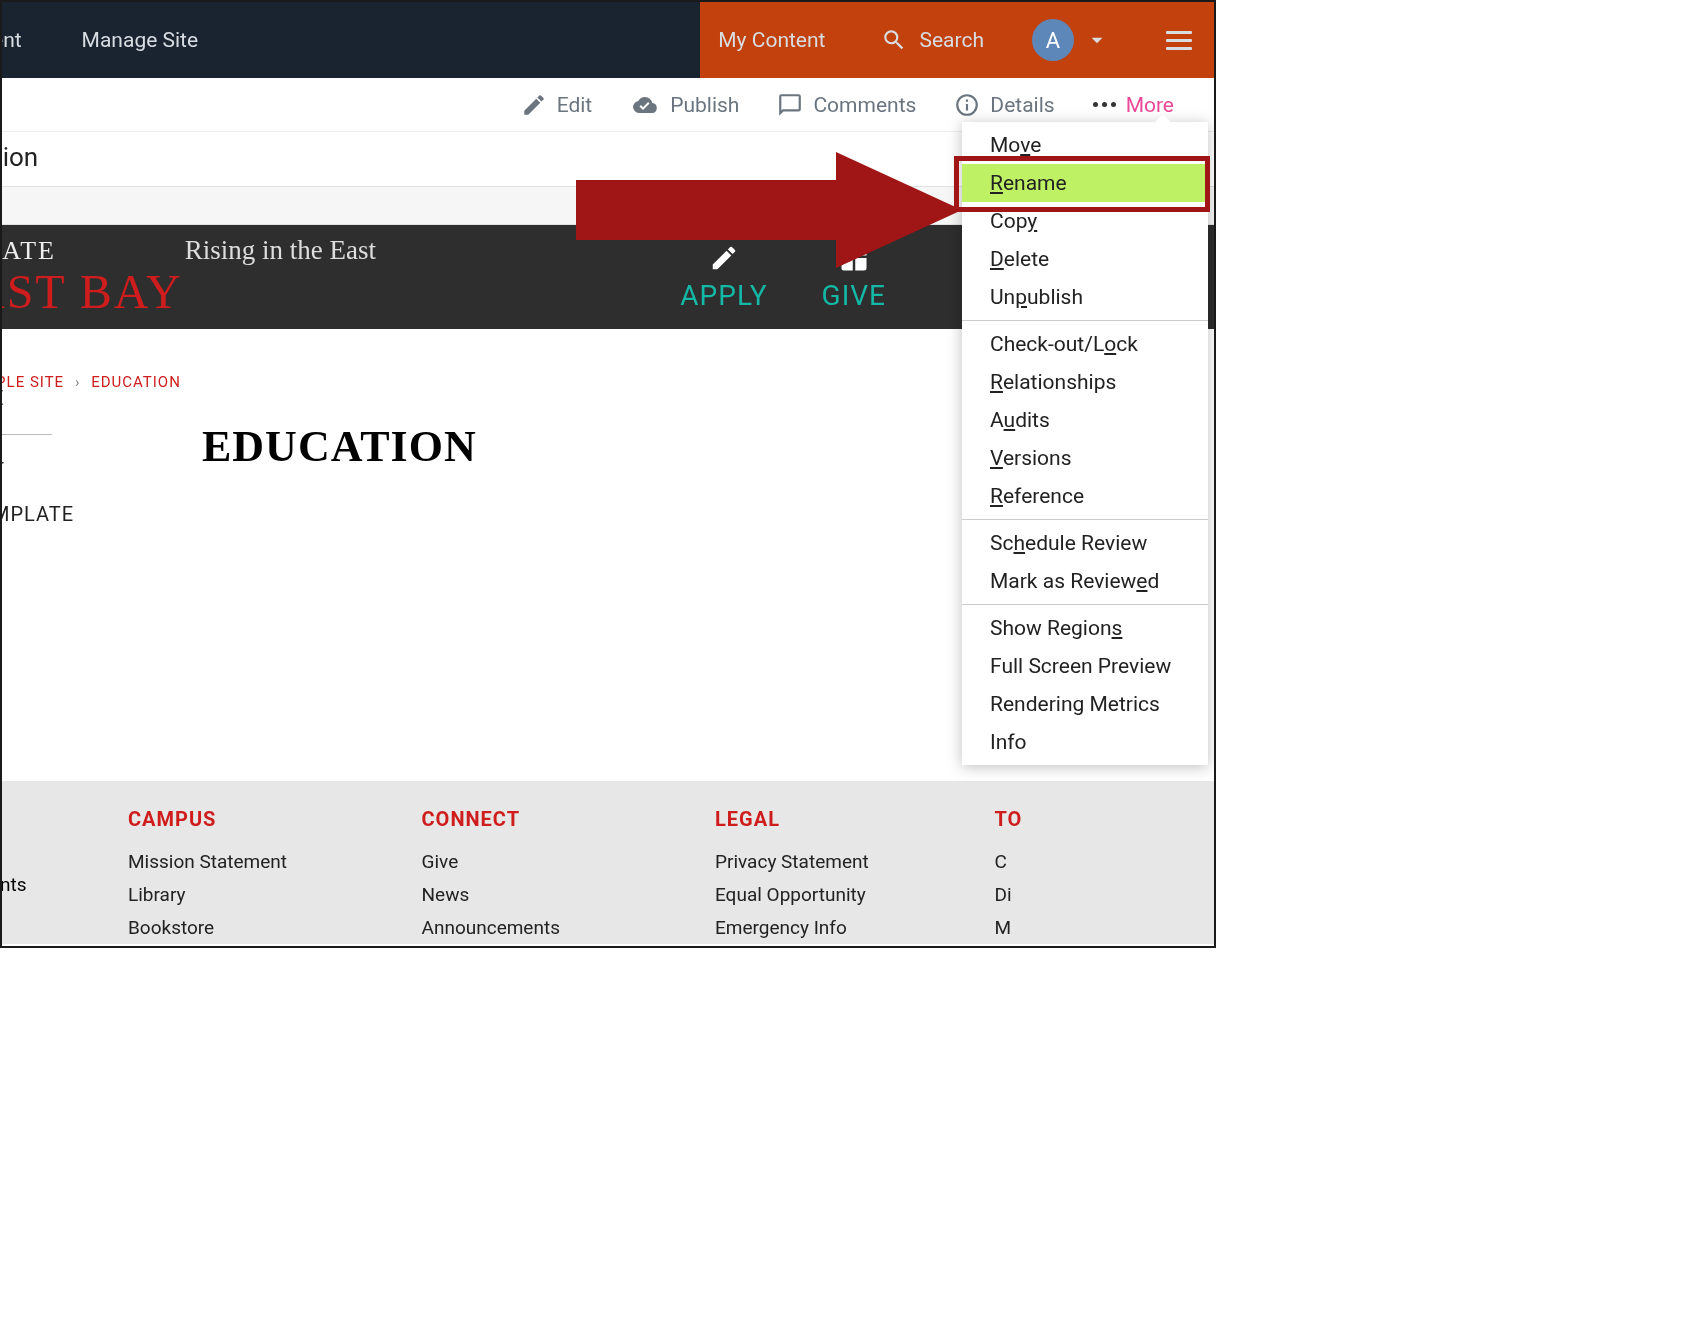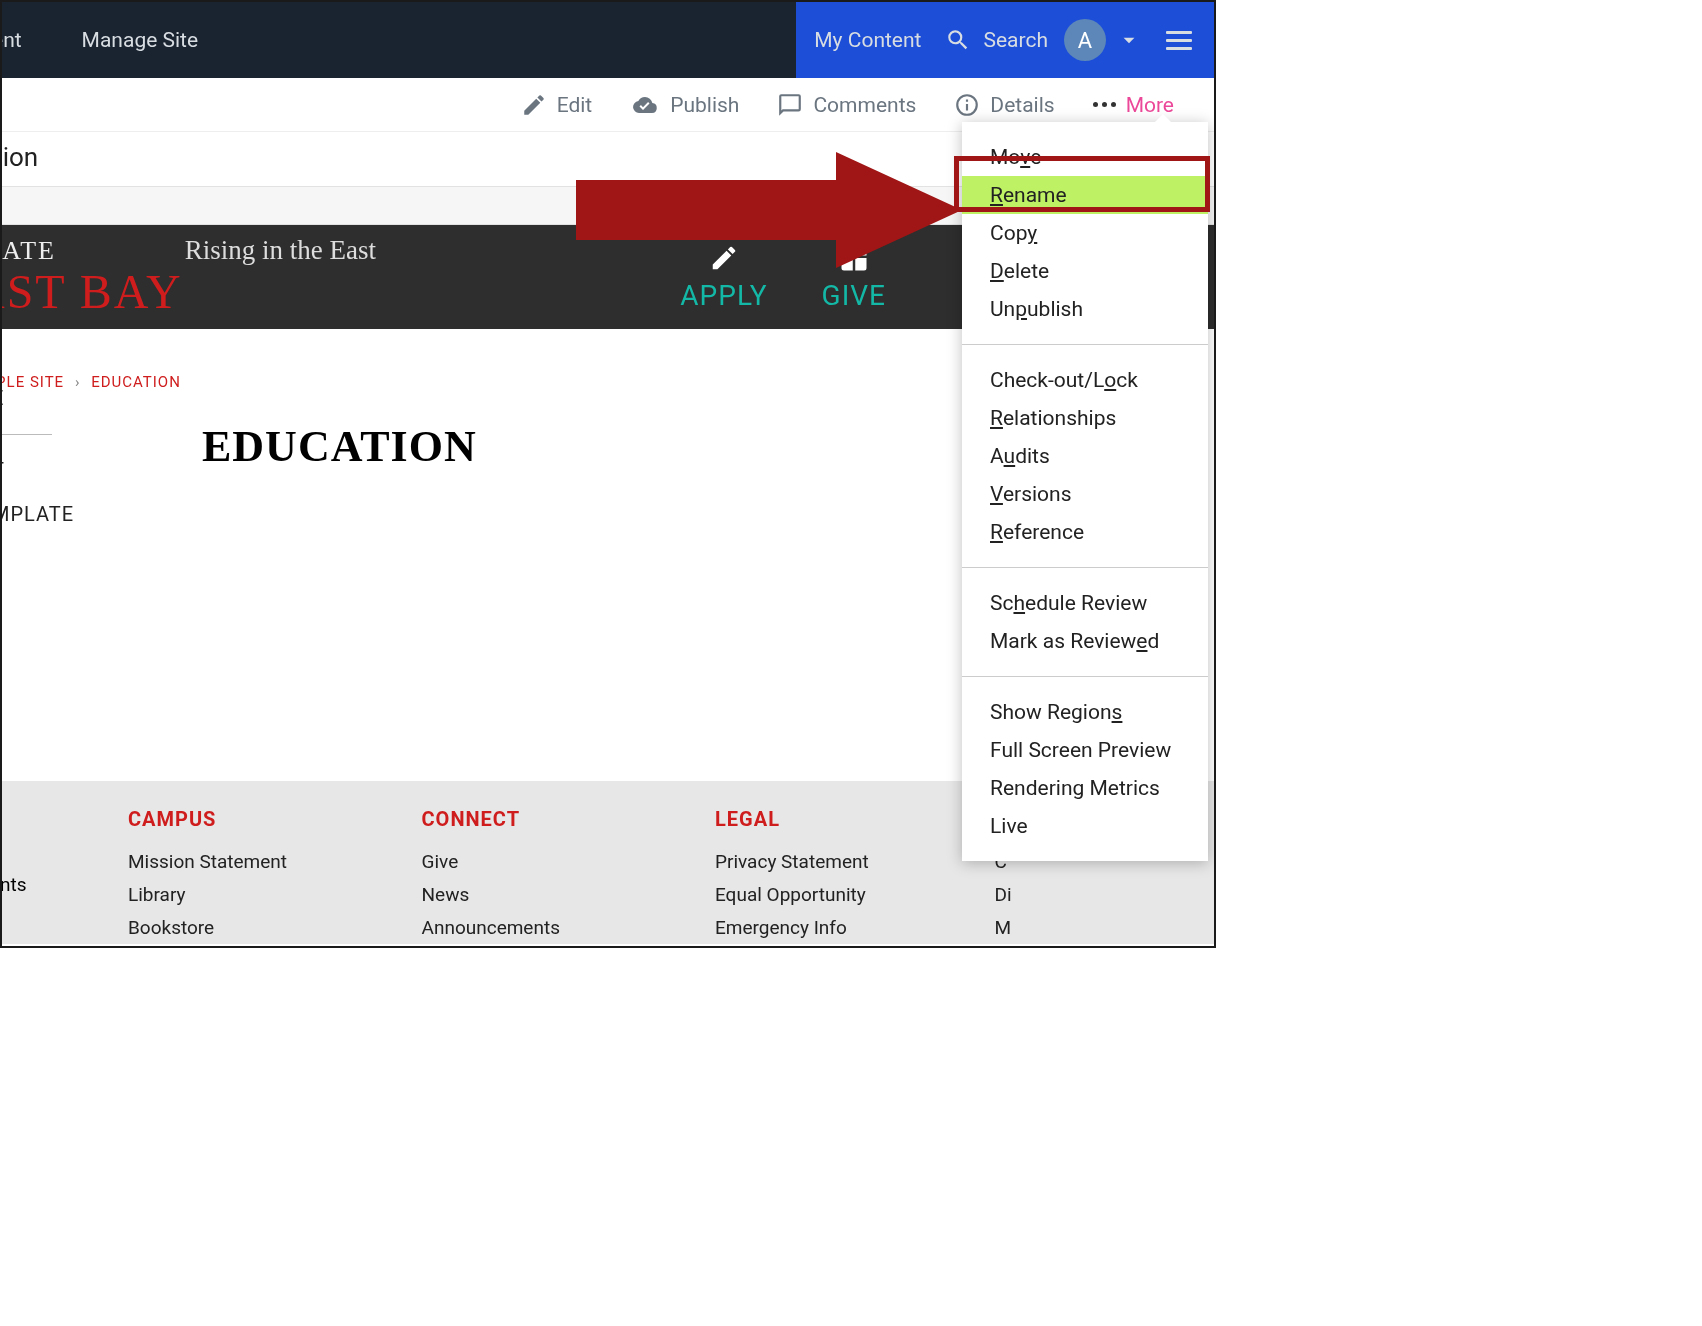--- a/index.html
+++ b/index.html
@@ -3,21 +3,21 @@
   <meta charset="utf-8">
   <style>
     * { margin: 0; padding: 0; box-sizing: border-box; }
     body { font-family: -apple-system, BlinkMacSystemFont, "Segoe UI", Roboto, sans-serif; overflow: hidden; width: 1216px; height: 948px; position: relative; background: #fff; border: 2px solid #1a1a1a; }
     
     
     .topbar { background: #1a2430; height: 76px; display: flex; align-items: center; color: #d8dde2; font-size: 21px; position: relative; }
     .topbar-left { display: flex; align-items: center; gap: 44px; padding-left: 0; }
     .topbar-link { color: #d8dde2; padding: 0 8px; }
     .topbar-link:first-child { margin-left: -18px; }
-    .topbar-right { margin-left: auto; display: flex; align-items: center; gap: 16px; padding-right: 22px; background: #1d4ed8; height: 100%; padding-left: 28px; text-align: right; }
+    .topbar-right { margin-left: auto; display: flex; align-items: center; gap: 48px; padding-right: 22px; background: #c2410c; height: 100%; padding-left: 28px; text-align: right; }
     .search-group { display: flex; align-items: center; gap: 12px; }
     .avatar-group { display: flex; align-items: center; gap: 10px; }
     .avatar { width: 42px; height: 42px; border-radius: 50%; background: #5c87b8; color: #fff; display: flex; align-items: center; justify-content: center; font-size: 22px; }
     .hamburger { display: flex; flex-direction: column; gap: 5px; margin-left: 8px; }
     .hamburger span { width: 26px; height: 3px; background: #d8dde2; border-radius: 1px; }
     
     
     .actionbar { height: 54px; display: flex; align-items: center; justify-content: flex-end; gap: 38px; padding-right: 40px; color: #6a7580; font-size: 21px; border-bottom: 1px solid #eee; background: #fff; }
     .action-item { display: flex; align-items: center; gap: 10px; }
     .action-item.more { color: #ec4899; }
@@ -51,21 +51,21 @@
     
     .footer { background: #e7e7e7; position: absolute; left: 0; right: 0; bottom: 2px; padding: 26px 0 0 0; display: flex; }
     .footer-col { flex: 1; padding-left: 126px; }
     .footer-col h4 { color: #cf1d1d; font-size: 20px; font-weight: 700; letter-spacing: 1px; margin-bottom: 14px; }
     .footer-col a { display: block; color: #222; font-size: 19px; padding: 5px 0; text-decoration: none; }
     .leftstub { position: absolute; left: -12px; bottom: 48px; font-size: 19px; }
     
     
     .dropdown { position: absolute; right: 6px; top: 120px; width: 246px; background: #fff; box-shadow: 0 2px 14px rgba(0,0,0,0.25); z-index: 20; padding: 0; font-size: 21px; color: #222; }
     .dropdown::before { content: ""; position: absolute; top: -8px; right: 36px; width: 0; height: 0; border-left: 9px solid transparent; border-right: 9px solid transparent; border-bottom: 9px solid #fff; }
-    .dd-group { padding: 16px 0; border-bottom: 1px solid #ccc; }
+    .dd-group { padding: 4px 0; border-bottom: 1px solid #ccc; }
     .dd-group:last-child { border-bottom: none; }
     .dd-item { padding: 7px 28px; cursor: pointer; }
     .dd-item u { text-decoration: underline; }
     .dd-item.highlight { background: #bef264; }
     
     
     .red-box { position: absolute; right: 4px; top: 154px; width: 256px; height: 56px; border: 5px solid #a01616; z-index: 22; pointer-events: none; }
     .arrow { position: absolute; top: 146px; left: 574px; z-index: 21; pointer-events: none; }
     
     svg.icon { width: 26px; height: 26px; fill: #6a7580; }
@@ -223,20 +223,20 @@
       <div class="dd-item"><u>R</u>eference</div>
     </div>
   <div class="dd-group" id="dd-g3">
       <div class="dd-item">Sc<u>h</u>edule Review</div>
       <div class="dd-item">Mark as Review<u>e</u>d</div>
     </div>
   <div class="dd-group" id="dd-g4">
       <div class="dd-item">Show Region<u>s</u></div>
       <div class="dd-item">Full Screen Preview</div>
       <div class="dd-item">Rendering Metrics</div>
-      <div class="dd-item">Live</div>
+      <div class="dd-item">Info</div>
     </div>
 </div>
 
 <div class="red-box"></div>
 <svg class="arrow" width="390" height="130">
   <polygon points="0,32 260,32 260,4 386,62 260,120 260,92 0,92" fill="#a01616"></polygon>
 </svg>
 
 </body></html>

